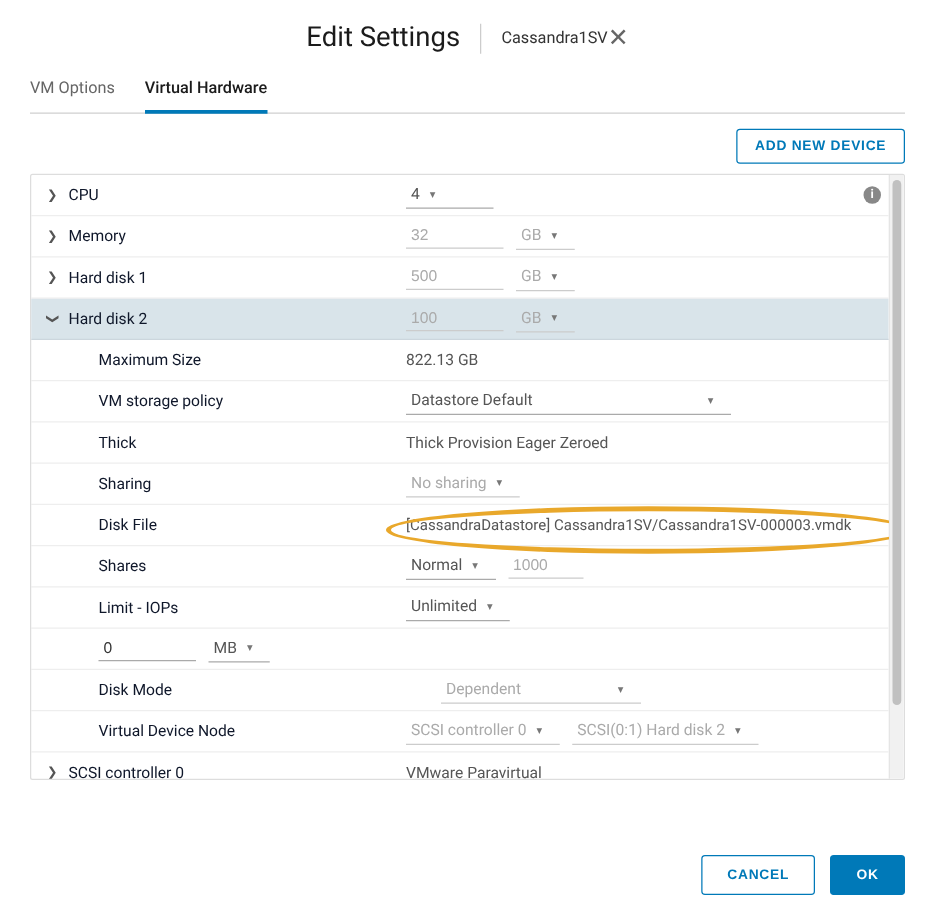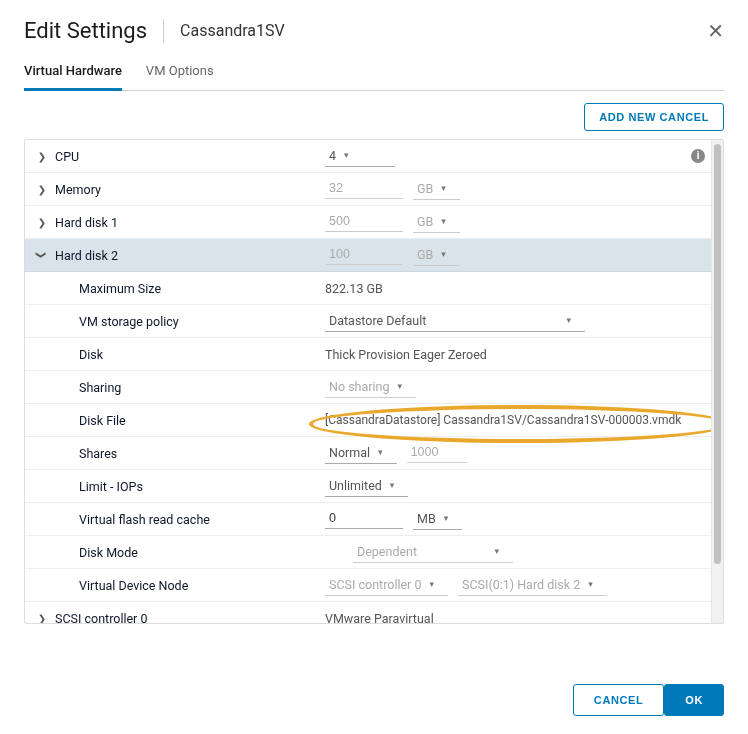--- a/index.html
+++ b/index.html
@@ -10,40 +10,40 @@
       font-size: 13px;
       width: 748px;
       height: 734px;
       display: flex;
       flex-direction: column;
       padding: 18px 24px;
     }
     .dialog-header {
       display: flex;
       align-items: center;
-      justify-content: space-between;
+      justify-content: center;
       padding-bottom: 12px;
     }
     .dialog-header-left {
       display: flex;
       align-items: center;
       gap: 16px;
     }
     .dialog-title {
       font-size: 22px;
       font-weight: 400;
       color: #1b1b1b;
     }
     .divider-v {
       width: 1px;
       height: 24px;
       background: #ccc;
     }
     .vm-name {
-      font-size: 16px;
+      font-size: 13px;
       color: #333;
     }
     .close-x {
       font-size: 20px;
       color: #666;
       cursor: pointer;
       background: none;
       border: none;
       line-height: 1;
     }
@@ -207,21 +207,21 @@
       border-radius: 50%;
       pointer-events: none;
     }
     .plain-text {
       color: #555;
       font-size: 12.5px;
     }
     .footer {
       display: flex;
       justify-content: flex-end;
-      gap: 0;
+      gap: 12px;
       padding-top: 60px;
     }
     .btn {
       font-size: 11px;
       font-weight: 600;
       letter-spacing: 0.6px;
       padding: 9px 20px;
       border-radius: 3px;
       cursor: pointer;
     }
@@ -243,26 +243,26 @@
 <div class="dialog-header">
   <div class="dialog-header-left">
     <div class="dialog-title">Edit Settings</div>
     <div class="divider-v"></div>
     <div class="vm-name">Cassandra1SV</div>
   </div>
   <button class="close-x">✕</button>
 </div>
 
 <div class="tabs">
+  <div class="tab">VM Options</div>
   <div class="tab active">Virtual Hardware</div>
-  <div class="tab">VM Options</div>
 </div>
 
 <div class="toolbar">
-  <button class="add-device-btn">ADD NEW CANCEL</button>
+  <button class="add-device-btn">ADD NEW DEVICE</button>
 </div>
 
 <div class="content-area">
   <div class="scroll-body">
 
     <div class="row top-level">
       <span class="expander">❯</span>
       <div class="label-col">CPU</div>
       <div class="value-col">
         <div class="select-like" style="min-width:70px;">
@@ -320,21 +320,21 @@
       <div class="label-col" style="width:246px">VM storage policy</div>
       <div class="value-col">
         <div class="select-like" style="min-width:260px;">
           <span class="lbl">Datastore Default</span>
           <span class="caret" style="margin-left:auto;">▾</span>
         </div>
       </div>
     </div>
 
     <div class="row child-level">
-      <div class="label-col" style="width:246px">Disk</div>
+      <div class="label-col" style="width:246px">Thick</div>
       <div class="value-col">
         <span class="plain-text">Thick Provision Eager Zeroed</span>
       </div>
     </div>
 
     <div class="row child-level">
       <div class="label-col" style="width:246px">Sharing</div>
       <div class="value-col">
         <div class="select-like faded">
           <span class="lbl">No sharing</span>
@@ -366,21 +366,20 @@
       <div class="label-col" style="width:246px">Limit - IOPs</div>
       <div class="value-col">
         <div class="select-like">
           <span class="lbl">Unlimited</span>
           <span class="caret">▾</span>
         </div>
       </div>
     </div>
 
     <div class="row child-level">
-      <div class="label-col" style="width:246px">Virtual flash read cache</div>
       <div class="value-col">
         <input class="underline-input num" value="0" style="">
         <div class="select-like">
           <span class="lbl">MB</span>
           <span class="caret">▾</span>
         </div>
       </div>
     </div>
 
     <div class="row child-level">

